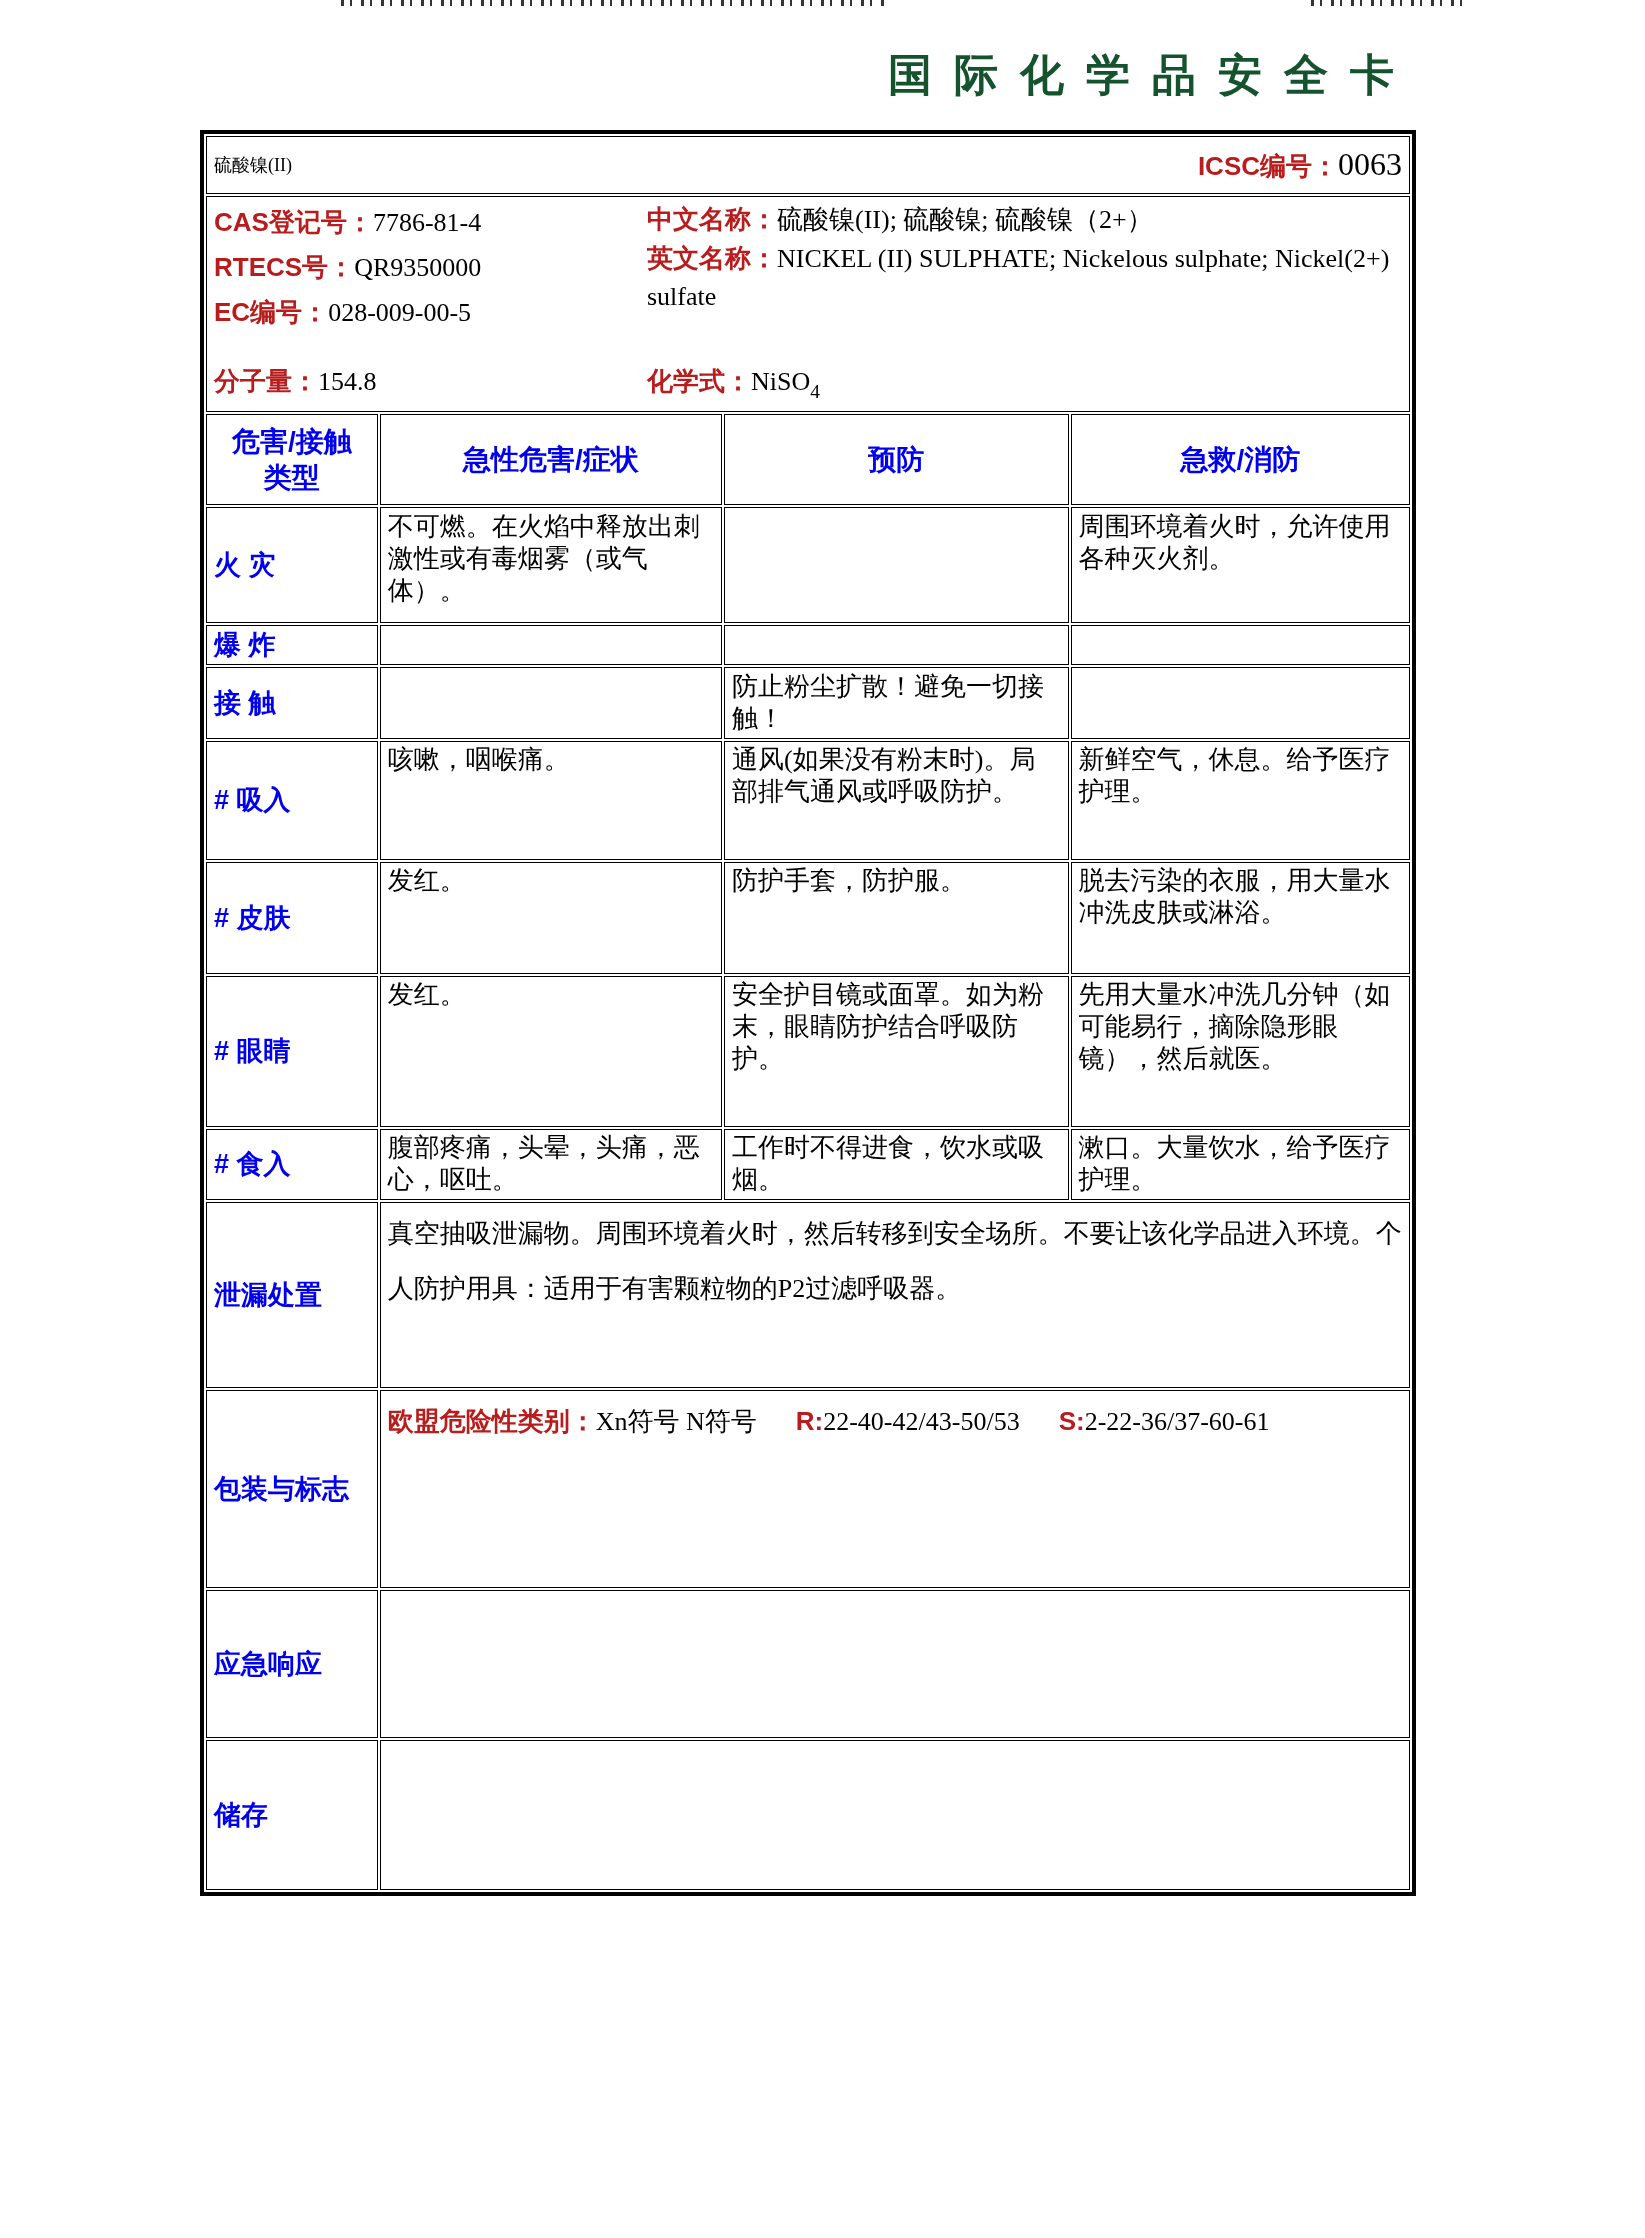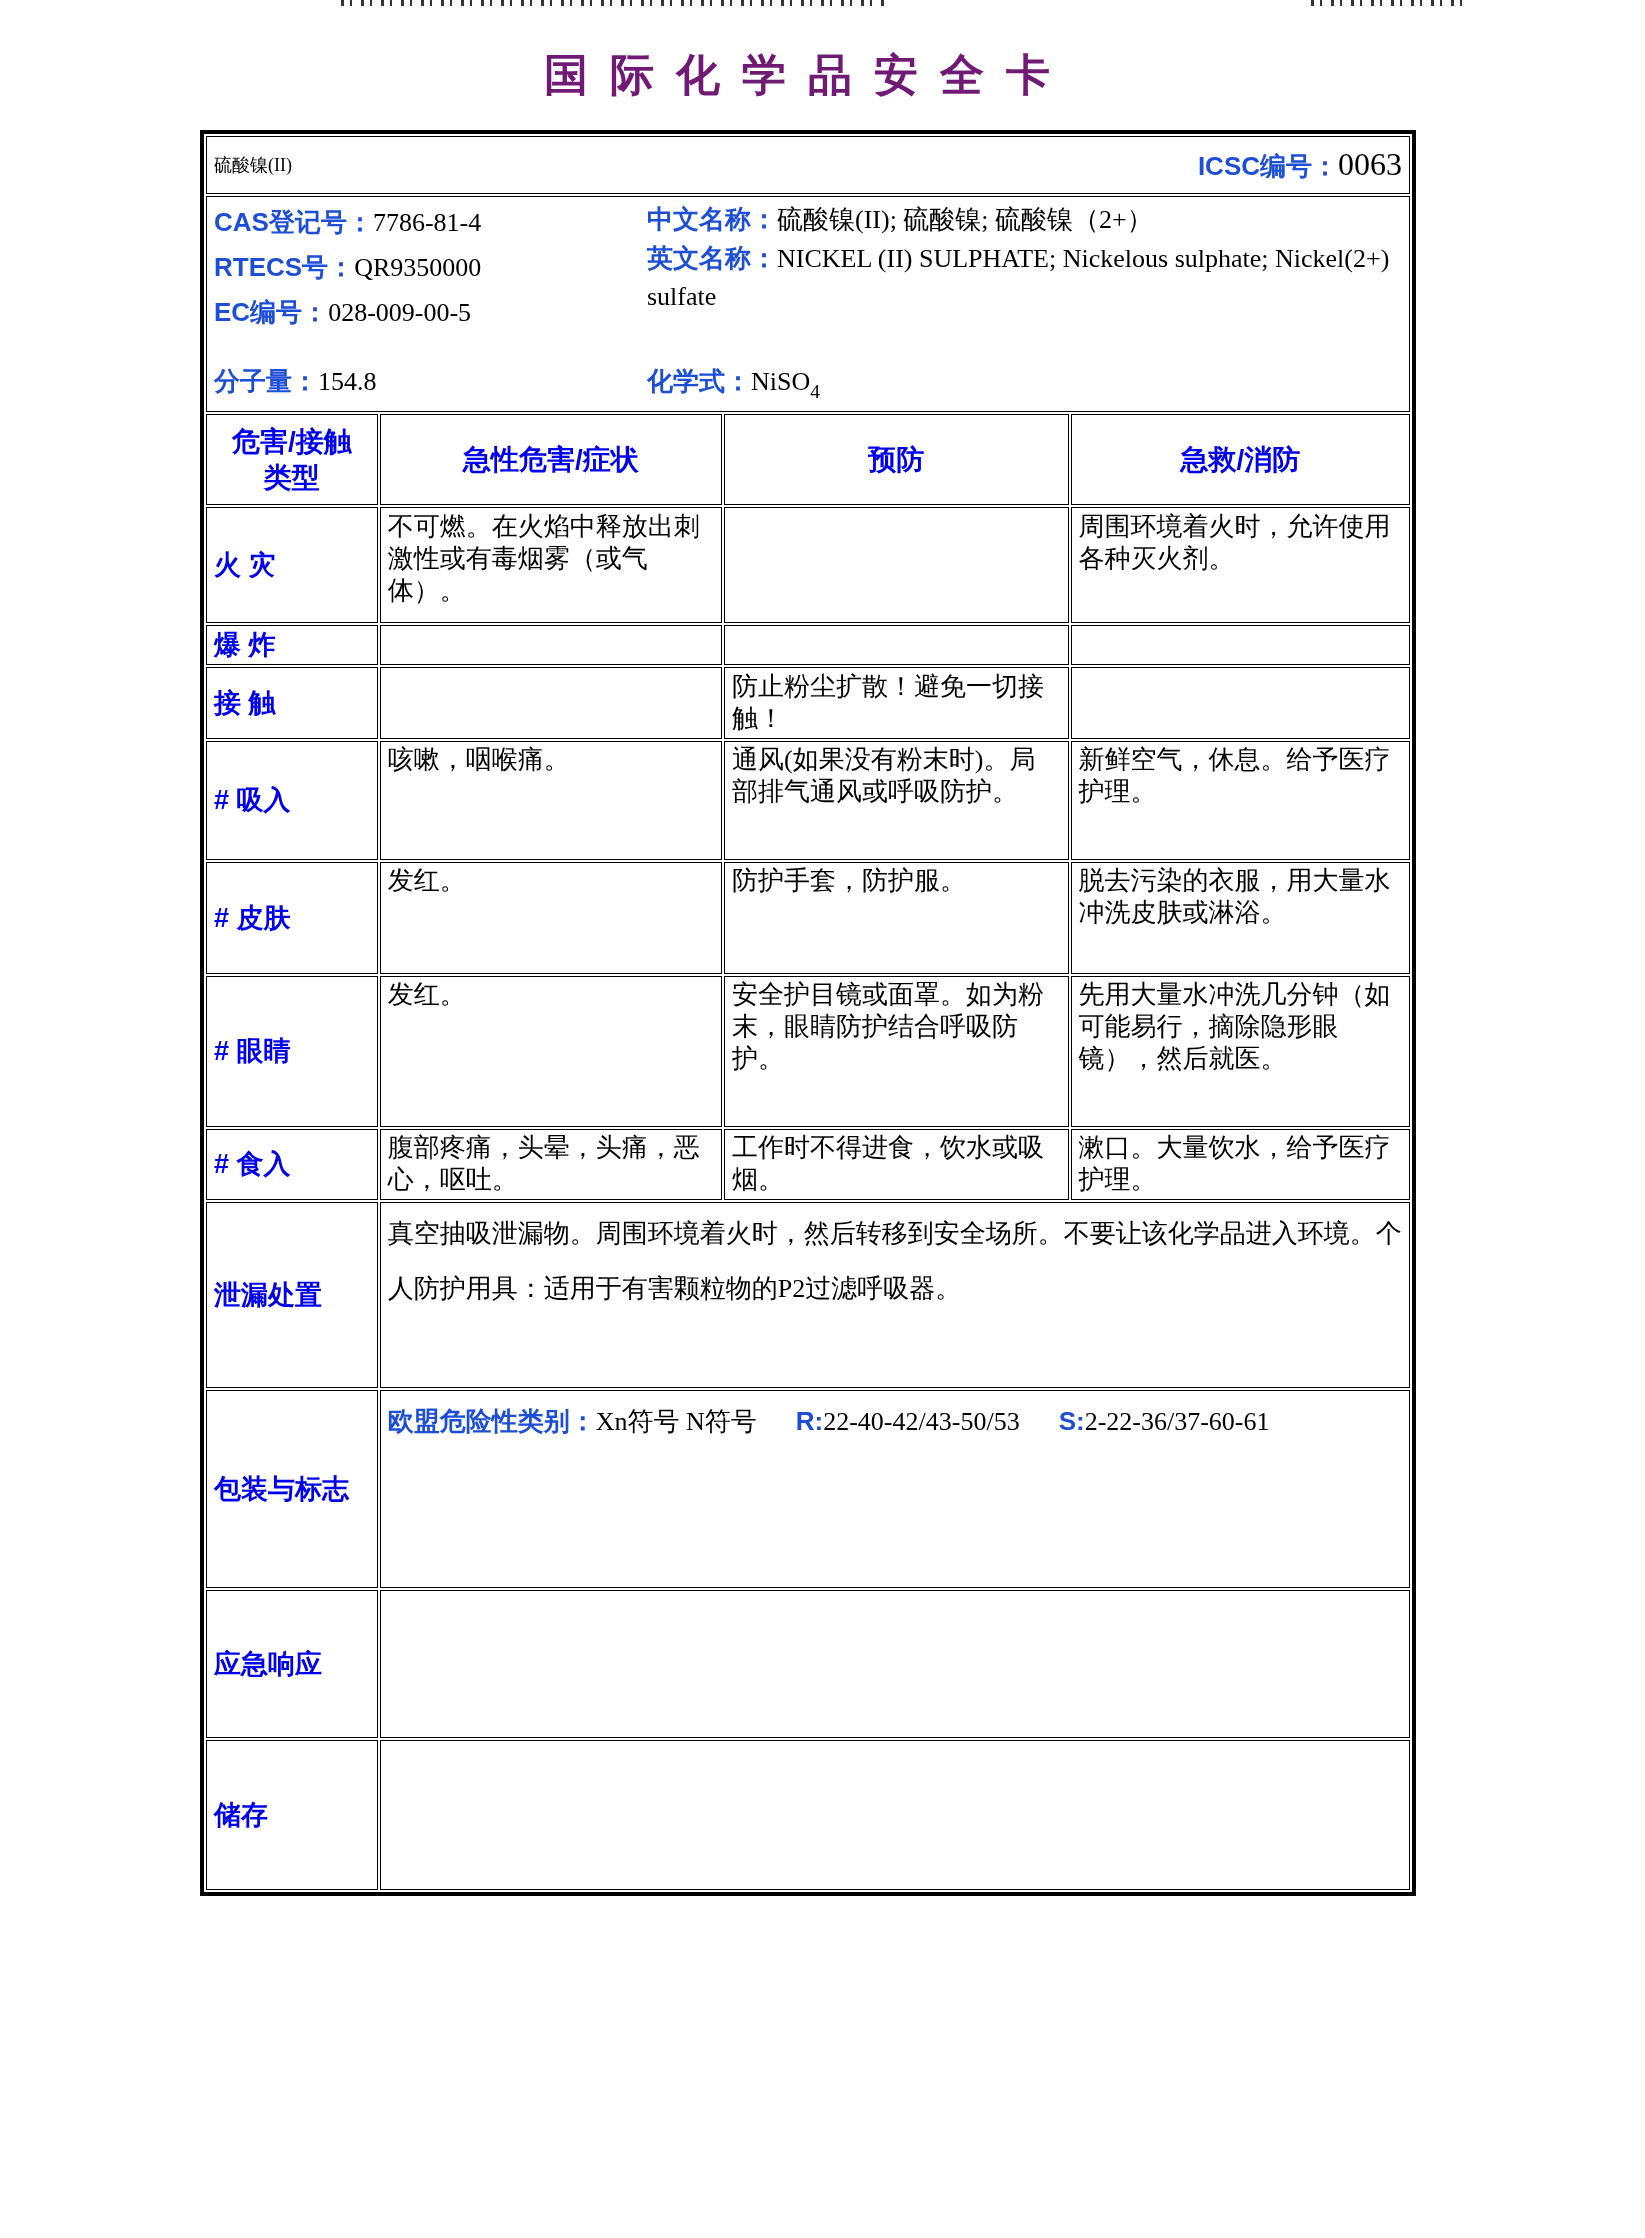--- a/index.html
+++ b/index.html
@@ -9,37 +9,37 @@
     color:#000;
   }
   
   .frag{position:absolute;top:0;height:6.2px;opacity:.85;
     background:repeating-linear-gradient(90deg,#111 0 3.5px,transparent 3.5px 9px,#111 9px 11px,transparent 11px 20px);}
   .frag.f1{left:341px;width:548px;}
   .frag.f2{left:1311px;width:158px;}
 
   .title{
     position:absolute;top:46px;left:200px;width:1216px;
-    text-align:center;font-size:44px;font-weight:bold;
-    letter-spacing:22px;color:#701a75;
+    text-align:right;font-size:44px;font-weight:bold;
+    letter-spacing:22px;color:#14532d;
     font-family:"Liberation Serif","DejaVu Serif",serif;
     margin:0;white-space:nowrap;
   }
 
   table.card{
     position:absolute;left:200px;top:130px;width:1216px;
     border:4.2px solid #000;border-collapse:separate;border-spacing:2.8px;
     table-layout:fixed;background:#fff;
   }
   td{
     border:1.4px solid #000;vertical-align:top;
     padding:2.8px 7px;font-size:26px;line-height:32px;
     overflow:hidden;word-break:break-word;
   }
-  .blab{color:#1d4ed8;font-family:"Liberation Sans","DejaVu Sans",sans-serif;font-weight:bold;}
+  .blab{color:#b91c1c;font-family:"Liberation Sans","DejaVu Sans",sans-serif;font-weight:bold;}
   td.rowlabel{
     color:#0000ee;font-family:"Liberation Sans","DejaVu Sans",sans-serif;
     font-weight:bold;vertical-align:middle;font-size:27px;
   }
   tr.thead td{
     color:#0000ee;font-family:"Liberation Sans","DejaVu Sans",sans-serif;
     font-weight:bold;text-align:center;vertical-align:middle;font-size:28px;line-height:36px;
   }
   .toprow-flex{display:flex;justify-content:space-between;align-items:center;height:100%;}
   .substance{font-size:18px;}

